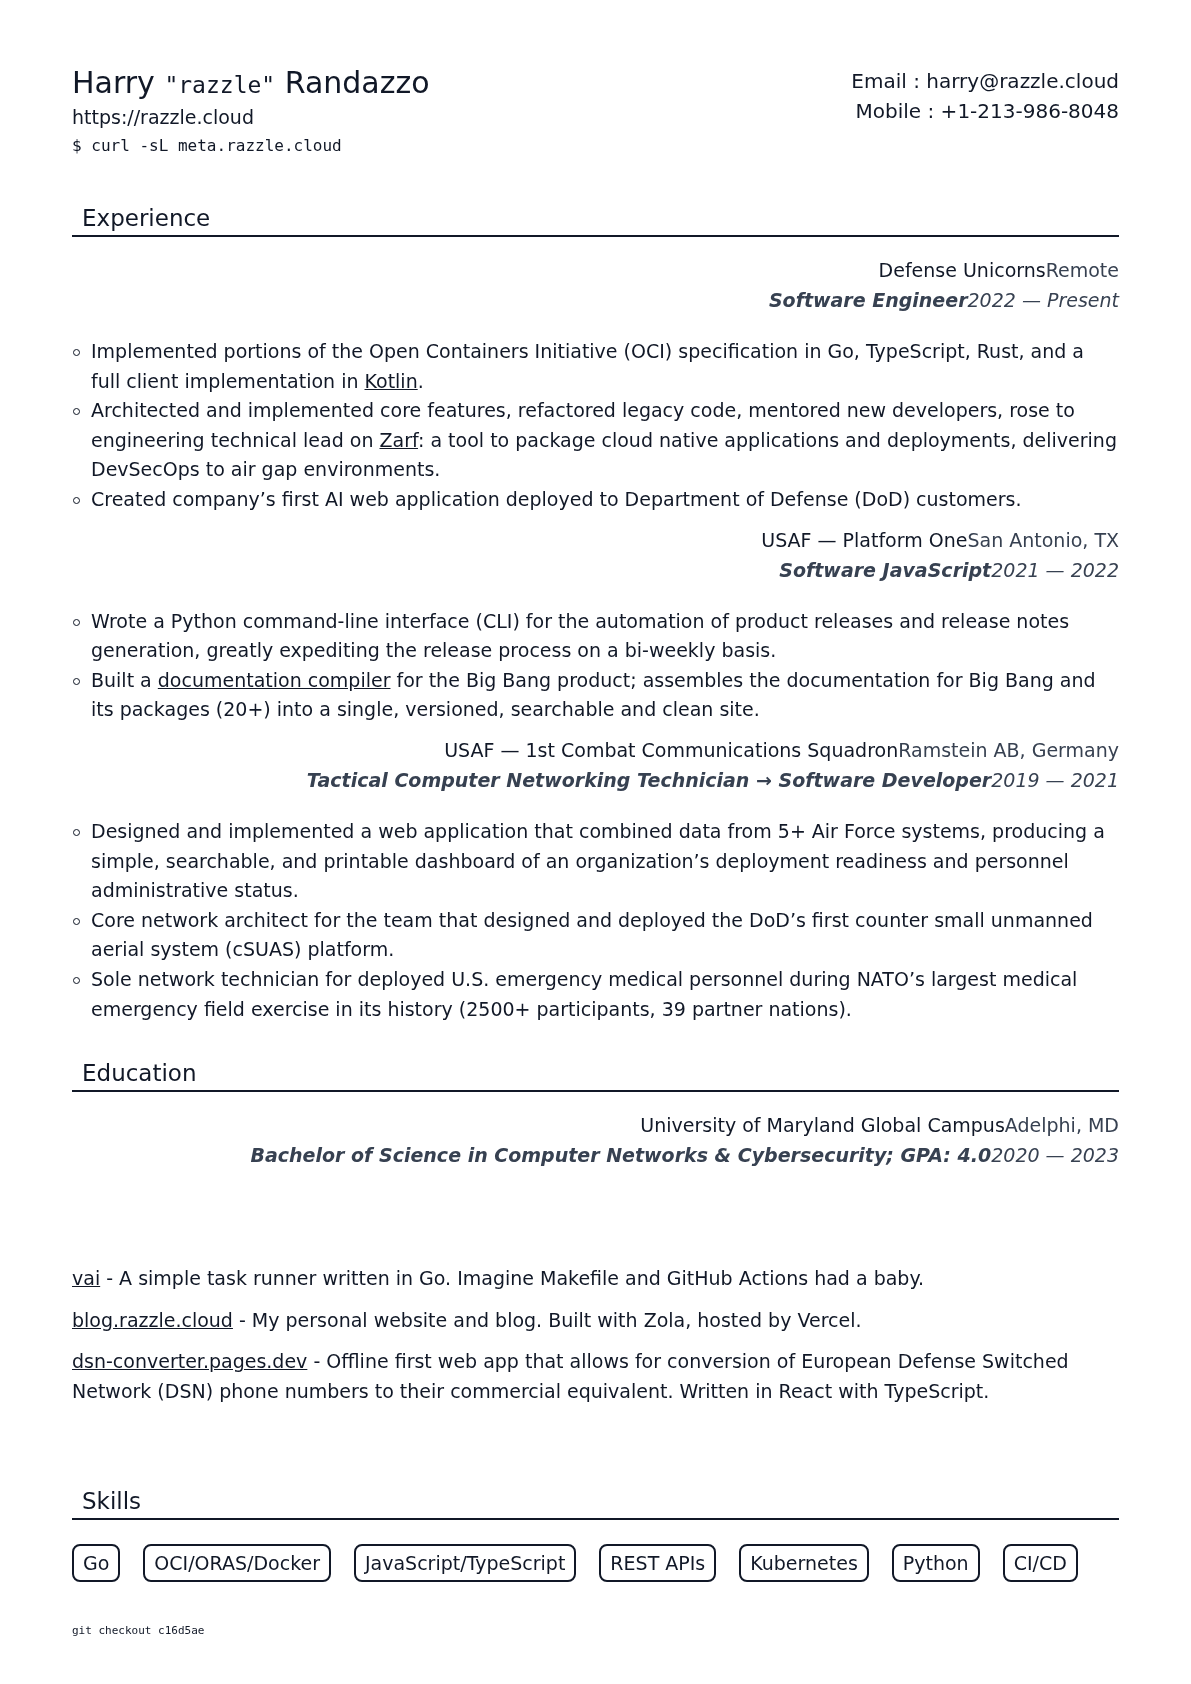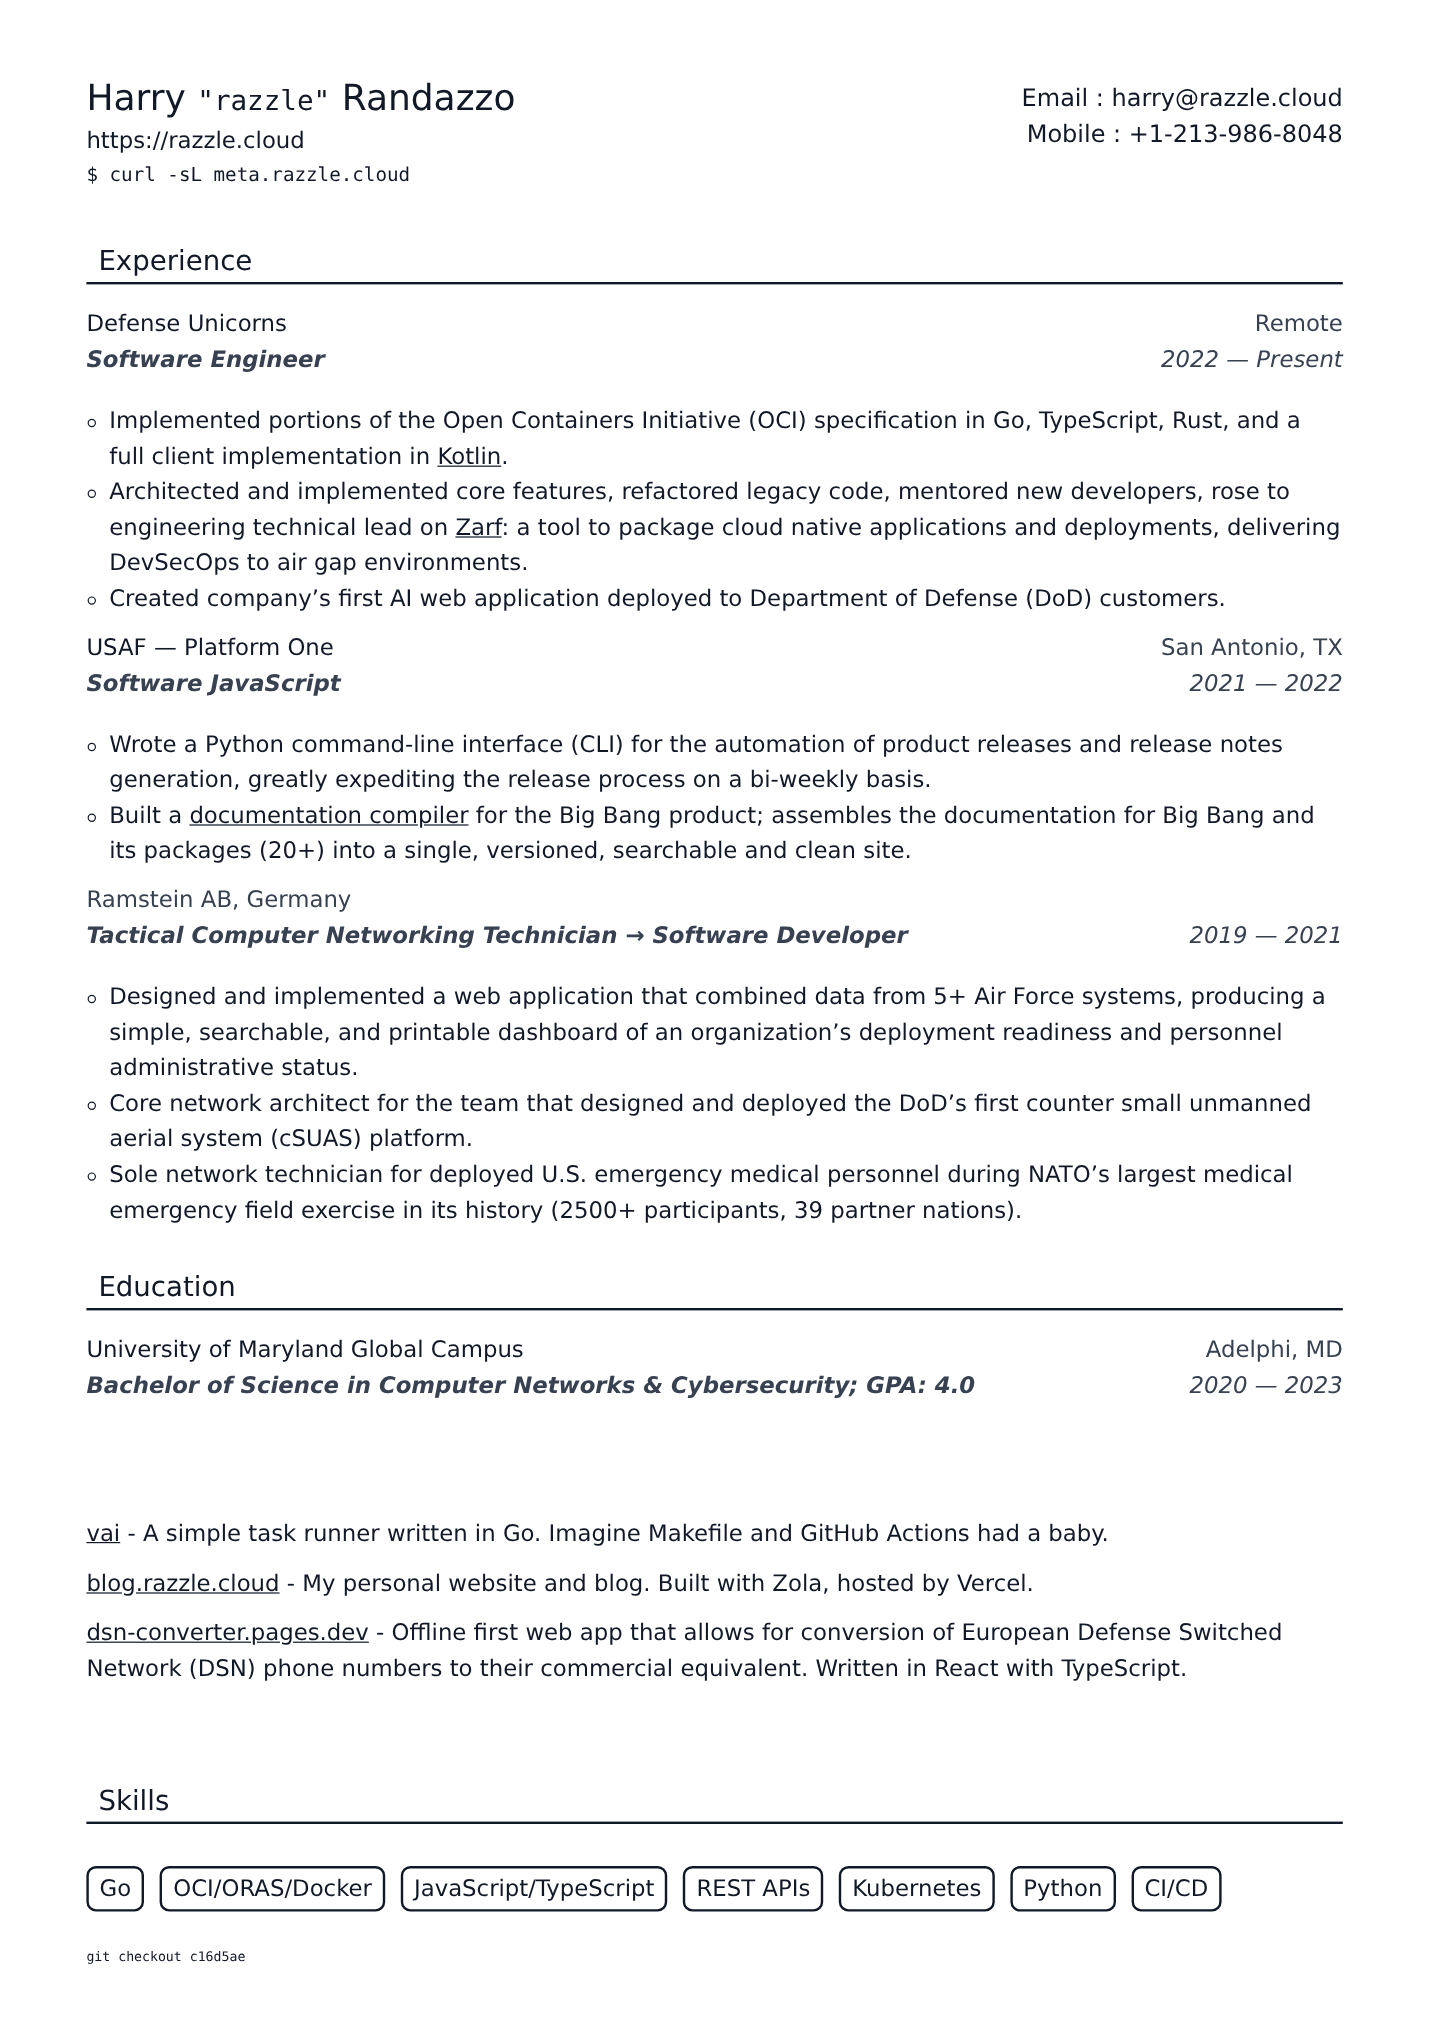--- a/index.html
+++ b/index.html
@@ -22,39 +22,39 @@
   .section-title {
     font-size: 23px; line-height: 30px; padding-left: 10px; color: #111827;
     border-bottom: 2px solid #111827; padding-bottom: 2px; margin-top: 20px;
   }
   .sec-experience { position: absolute; top: 183px; left: 0; width: 1047px; }
   .sec-education { position: absolute; top: 1038px; left: 0; width: 1047px; }
   .sec-projects { position: absolute; top: 1246px; left: 0; width: 1047px; }
   .sec-skills { position: absolute; top: 1466px; left: 0; width: 1047px; }
 
   .entry { position: relative; }
-  .entry-row { display: flex; justify-content: space-between; align-items: baseline; }
+  .entry-row { display: flex; justify-content: flex-end; align-items: baseline; margin-left: 12px; }
   .org { font-size: 19px; line-height: 30px; color: #111827; }
   .role { font-size: 19px; line-height: 30px; font-style: italic; font-weight: bold; color: #374151; }
   .loc { font-size: 19px; line-height: 30px; color: #374151; }
   .dates { font-size: 19px; line-height: 30px; font-style: italic; color: #374151; }
 
   ul.bullets { list-style: none; margin: 22px 0 0 0; padding: 0; }
   ul.bullets li {
     position: relative; padding-left: 19px; font-size: 19px; line-height: 29.6px; color: #111827;
   }
   ul.bullets li .bullet {
     position: absolute; left: 1px; top: 12px; width: 5px; height: 5px;
     border: 1px solid #111827; border-radius: 50%;
   }
   a.ul { color: #111827; text-decoration: underline; }
 
   .project { font-size: 19px; line-height: 29.6px; color: #111827; margin-bottom: 12px; }
 
-  .skills { display: flex; gap: 13px; margin-top: 35px; }
+  .skills { display: flex; gap: 23px; margin-top: 24px; }
   .pill {
     border: 2px solid #111827; border-radius: 8px; padding: 2px 9px;
     font-size: 19px; line-height: 30px; color: #111827; background: #fff;
   }
 
   .footer { position: absolute; top: 1624px; left: 72px; font-size: 11px; color: #111827; }
 </style>
 </head>
 <body>
 
@@ -103,20 +103,21 @@
         <span class="dates">2021 — 2022</span>
       </div>
       <ul class="bullets">
         <li><span class="bullet"></span><span>Wrote a Python command-line interface (CLI) for the automation of product releases and release notes generation, greatly expediting the release process on a bi-weekly basis.</span></li>
         <li><span class="bullet"></span><span>Built a </span><a class="ul">documentation compiler</a><span> for the Big Bang product; assembles the documentation for Big Bang and its packages (20+) into a single, versioned, searchable and clean site.</span></li>
       </ul>
     </div>
 
     <div class="entry" style="margin-top:10px">
       <div class="entry-row">
+        <span class="org">USAF — 1st Combat Communications Squadron</span>
         <span class="loc">Ramstein AB, Germany</span>
       </div>
       <div class="entry-row">
         <span class="role">Tactical Computer Networking Technician → Software Developer</span>
         <span class="dates">2019 — 2021</span>
       </div>
       <ul class="bullets">
         <li><span class="bullet"></span><span>Designed and implemented a web application that combined data from 5+ Air Force systems, producing a simple, searchable, and printable dashboard of an organization’s deployment readiness and personnel administrative status.</span></li>
         <li><span class="bullet"></span><span>Core network architect for the team that designed and deployed the DoD’s first counter small unmanned aerial system (cSUAS) platform.</span></li>
         <li><span class="bullet"></span><span>Sole network technician for deployed U.S. emergency medical personnel during NATO’s largest medical emergency field exercise in its history (2500+ participants, 39 partner nations).</span></li>

